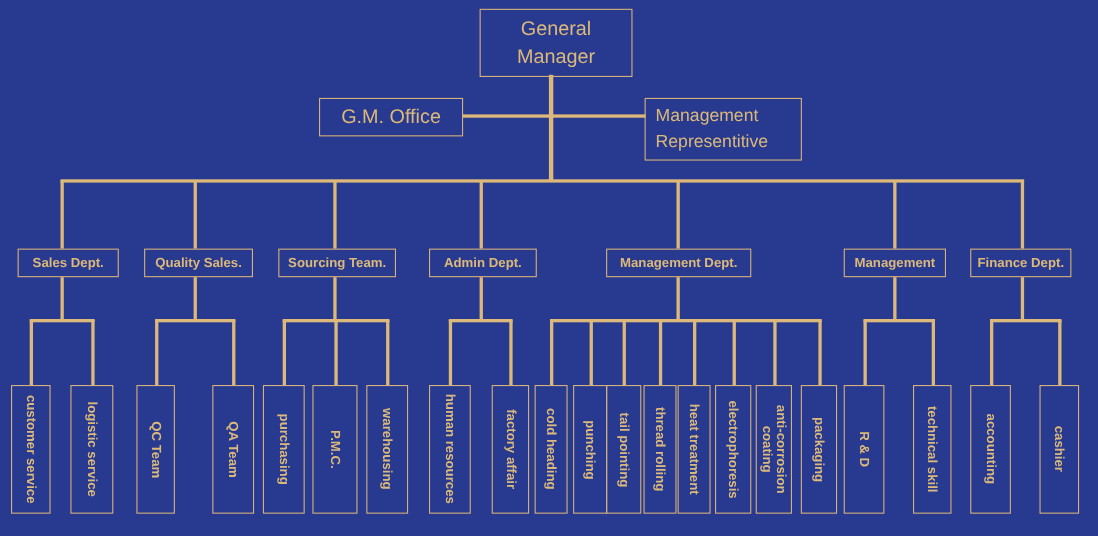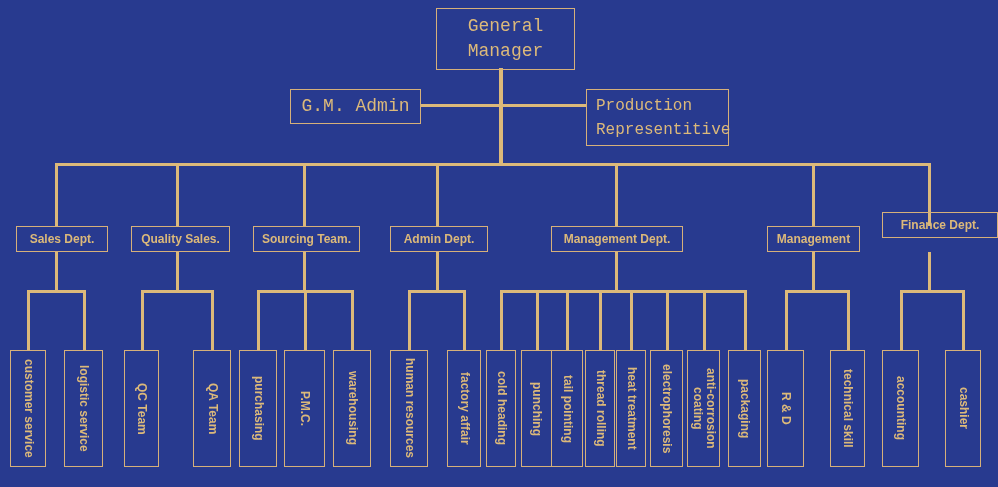--- a/index.html
+++ b/index.html
@@ -1,41 +1,41 @@
 <!DOCTYPE html>
 <html><head>
 <meta charset="utf-8">
 <style>
   html, body { margin:0; padding:0; }
   body { width:998px; height:487px; background:#283a8f; position:relative; overflow:hidden;
          font-family:"DejaVu Sans", sans-serif; color:#dcb97a; }
   .box { position:absolute; border:1.5px solid #d6b07a; box-sizing:border-box; display:flex;
          align-items:center; justify-content:center; text-align:center; }
-  .top { font-size:18px; line-height:25px; font-family:Liberation Mono, monospace; }
+  .top { font-size:18px; line-height:25px; font-family:Liberation Sans, sans-serif; }
   .dept { font-size:12px; font-weight:bold; font-family:"Liberation Sans", sans-serif; }
   .leaf { font-size:12px; font-weight:bold; font-family:"Liberation Sans", sans-serif; }
   .leaf span { writing-mode:vertical-rl; white-space:nowrap; line-height:13px; }
   .ln { position:absolute; background:#dcb97a; }
 </style>
 </head>
 <body>
 
 <div class="ln" style="left:499px;top:68px;width:4px;height:96px;"></div>
 <div class="ln" style="left:420px;top:104px;width:83px;height:3px;"></div>
 <div class="ln" style="left:501px;top:104px;width:86px;height:3px;"></div>
 <div class="ln" style="left:55px;top:163px;width:876px;height:3px;"></div>
 
 <div class="box top" style="left:436px;top:8px;width:139px;height:62px;">
   <span style="width:90px;">General Manager</span>
 </div>
 <div class="box top" style="left:290px;top:89px;width:131px;height:35px;">
-  <span>G.M. Admin</span>
+  <span>G.M. Office</span>
 </div>
 <div class="box top" style="left:586px;top:89px;width:143px;height:57px;justify-content:flex-start;text-align:left;padding-left:9px;font-size:16px;line-height:24px;">
-  <span style="width:120px;">Production Representitive</span>
+  <span style="width:120px;">Management Representitive</span>
 </div>
 
 <div id="chart">
     <div class="ln" style="left:55px;top:164px;width:3px;height:62px;"></div>
     <div class="box dept" style="left:16px;top:226px;width:92px;height:26px;">
       <span>Sales Dept.</span>
     </div>
     <div class="ln" style="left:55px;top:252px;width:3px;height:39px;"></div>
     <div class="ln" style="left:27px;top:290px;width:59px;height:3px;"></div>
     <div class="ln" style="left:27px;top:291px;width:3px;height:59px;"></div>
@@ -138,21 +138,21 @@
     <div class="ln" style="left:785px;top:290px;width:65px;height:3px;"></div>
     <div class="ln" style="left:785px;top:291px;width:3px;height:59px;"></div>
     <div class="box leaf" style="left:767px;top:350px;width:37px;height:117px;">
       <span>R &amp; D</span>
     </div>
     <div class="ln" style="left:847px;top:291px;width:3px;height:59px;"></div>
     <div class="box leaf" style="left:830px;top:350px;width:35px;height:117px;">
       <span>technical skill</span>
     </div>
     <div class="ln" style="left:928px;top:164px;width:3px;height:62px;"></div>
-    <div class="box dept" style="left:882px;top:212px;width:116px;height:26px;">
+    <div class="box dept" style="left:882px;top:226px;width:92px;height:26px;">
       <span>Finance Dept.</span>
     </div>
     <div class="ln" style="left:928px;top:252px;width:3px;height:39px;"></div>
     <div class="ln" style="left:900px;top:290px;width:65px;height:3px;"></div>
     <div class="ln" style="left:900px;top:291px;width:3px;height:59px;"></div>
     <div class="box leaf" style="left:882px;top:350px;width:37px;height:117px;">
       <span>accounting</span>
     </div>
     <div class="ln" style="left:962px;top:291px;width:3px;height:59px;"></div>
     <div class="box leaf" style="left:945px;top:350px;width:36px;height:117px;">

